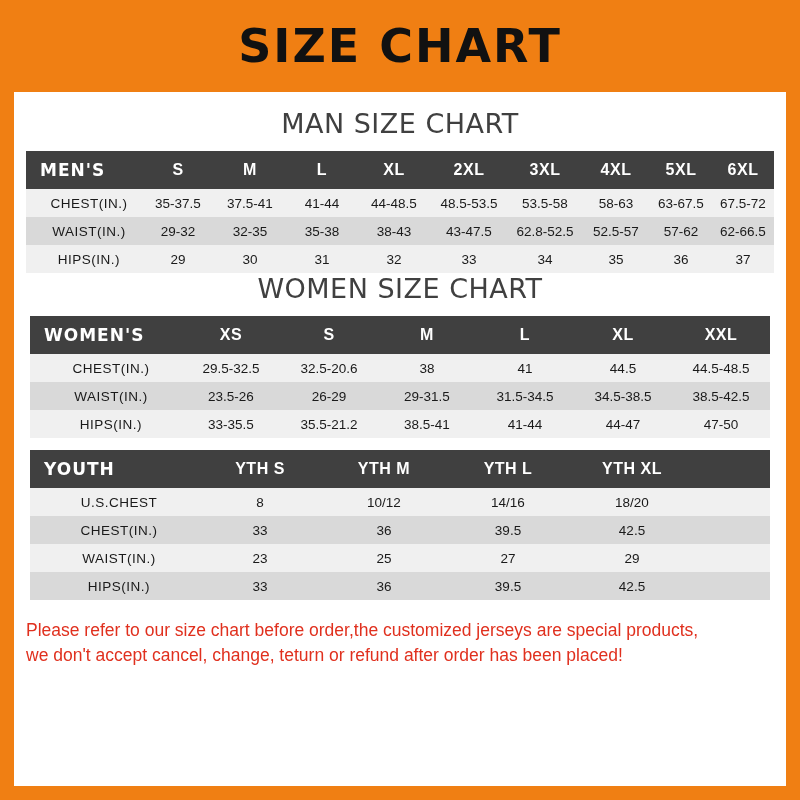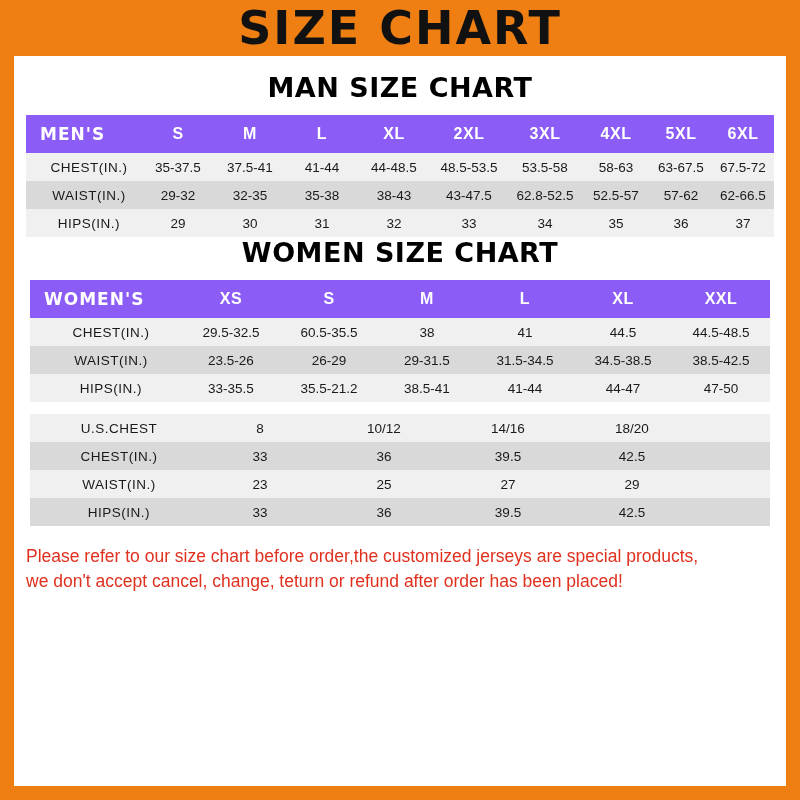--- a/index.html
+++ b/index.html
@@ -16,61 +16,61 @@
   .page {
     position: relative;
     width: 800px;
     height: 800px;
     box-sizing: border-box;
     border-left: 14px solid #f07f13;
     border-right: 14px solid #f07f13;
     background: #ffffff;
   }
   .banner {
-    height: 56px;
+    height: 92px;
     background: #f07f13;
     display: flex;
     align-items: center;
     justify-content: center;
   }
   .banner-title {
     font-family: "DejaVu Sans", sans-serif;
     font-weight: bold;
     font-size: 46px;
     letter-spacing: 2px;
     color: #111111;
     line-height: 1;
   }
   .section-title {
     text-align: center;
     font-family: "DejaVu Sans", sans-serif;
-    font-weight: bold;
+    font-weight: normal;
     font-size: 27px;
-    color: #000000;
+    color: #404040;
     letter-spacing: 0.5px;
   }
   .t1 { margin-top: 16px; }
   .t2 { }
   .t3 { margin-top: 24px; }
 
   table.size-table {
     border-collapse: collapse;
     table-layout: fixed;
     margin: 12px auto 0 auto;
   }
   table.size-table td {
     text-align: center;
     font-size: 13.5px;
     color: #1a1a1a;
     padding: 0;
     height: 28px;
     font-family: "Liberation Sans", sans-serif;
   }
   table.size-table tr.head td {
-    background: #8b5cf6;
+    background: #404040;
     color: #ffffff;
     font-weight: bold;
     font-size: 16px;
     height: 38px;
     letter-spacing: 0.5px;
   }
   table.size-table tr.head td.corner {
     text-align: left;
     padding-left: 14px;
     font-family: "DejaVu Sans", sans-serif;
@@ -200,21 +200,21 @@
         <td>XS</td>
         <td>S</td>
         <td>M</td>
         <td>L</td>
         <td>XL</td>
         <td>XXL</td>
       </tr>
       <tr class="light">
         <td class="rowlabel">CHEST(IN.)</td>
         <td>29.5-32.5</td>
-        <td>60.5-35.5</td>
+        <td>32.5-20.6</td>
         <td>38</td>
         <td>41</td>
         <td>44.5</td>
         <td>44.5-48.5</td>
       </tr>
       <tr class="dark">
         <td class="rowlabel">WAIST(IN.)</td>
         <td>23.5-26</td>
         <td>26-29</td>
         <td>29-31.5</td>
@@ -237,20 +237,28 @@
   <table class="size-table youth-table">
     <colgroup>
       <col style="width:168px">
       <col style="width:124px">
         <col style="width:124px">
         <col style="width:124px">
         <col style="width:124px">
       <col style="width:76px">
     </colgroup>
     <tbody>
+      <tr class="head">
+        <td class="corner">YOUTH</td>
+        <td>YTH S</td>
+        <td>YTH M</td>
+        <td>YTH L</td>
+        <td>YTH XL</td>
+        <td></td>
+      </tr>
       <tr class="light">
         <td class="rowlabel">U.S.CHEST</td>
         <td>8</td>
         <td>10/12</td>
         <td>14/16</td>
         <td>18/20</td>
         <td></td>
       </tr>
       <tr class="dark">
         <td class="rowlabel">CHEST(IN.)</td>

